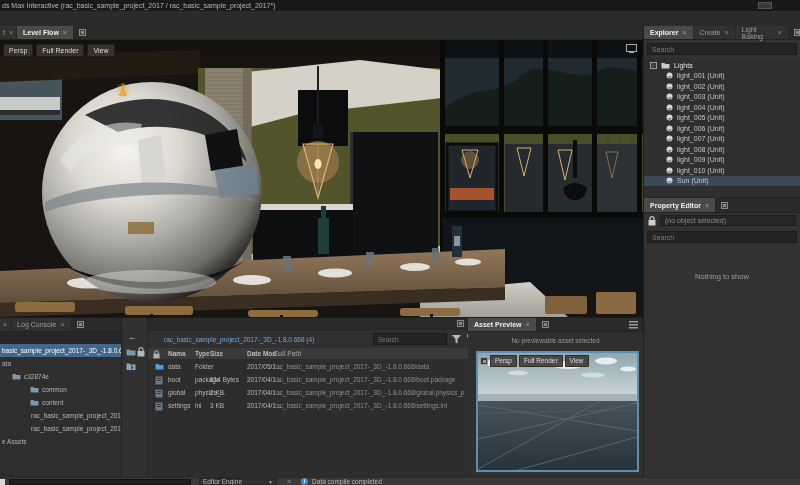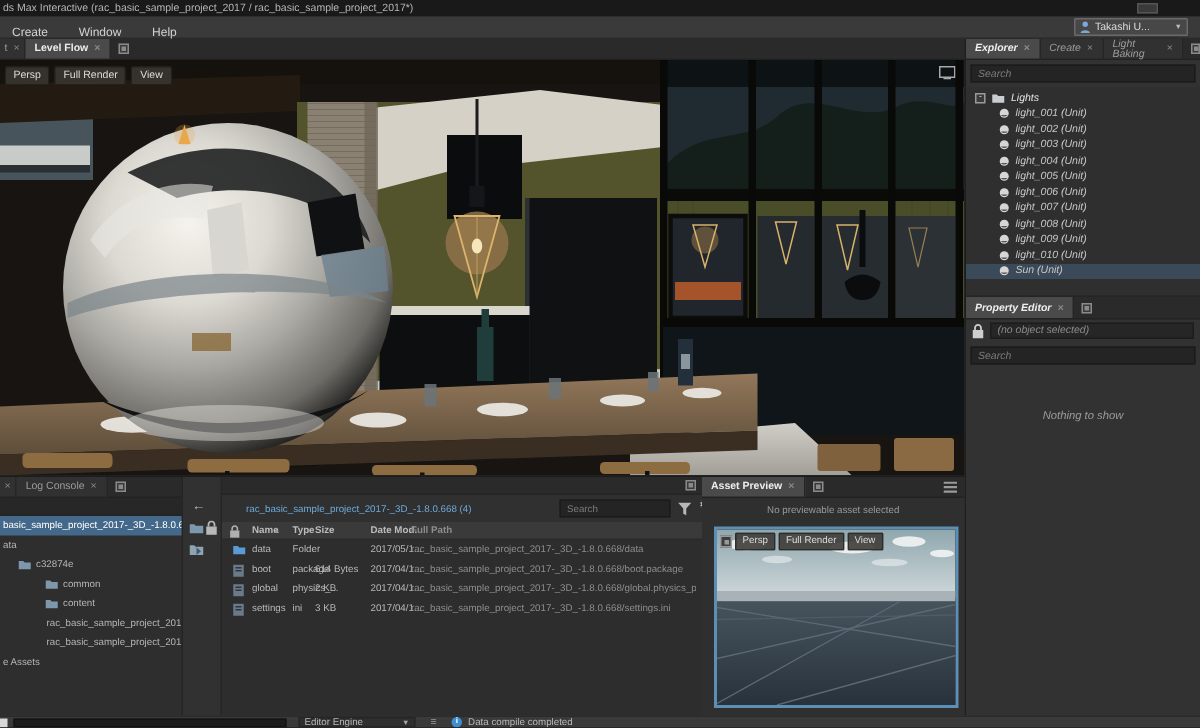--- a/index.html
+++ b/index.html
@@ -29,21 +29,21 @@
 
   
   .vp-tabs { position:absolute; left:0; top:26px; width:643px; }
   .viewport { position:absolute; left:0; top:40px; width:643px; height:277px; background:#171411; overflow:hidden; }
   .vp-btns { position:absolute; left:3px; top:4px; display:flex; gap:3px; z-index:5; }
   .vp-btn { background:rgba(58,54,48,0.88); color:#dcdcdc; font-size:7px; line-height:11px; padding:0 5px;
             border:1px solid rgba(15,15,15,0.5); border-radius:2px; }
   .vp-expand { position:absolute; right:6px; top:4px; z-index:5; opacity:.8; }
 
   
-  .sidebar { position:absolute; left:643px; top:26px; width:157px; height:451px; background:#323232; border-left:1px solid #1e1e1e; display:flex; flex-direction:column;font-style:italic; }
+  .sidebar { position:absolute; left:643px; top:26px; width:157px; height:451px; background:#323232; border-left:1px solid #1e1e1e; display:flex; flex-direction:column; }
   .search-box { margin:3px; height:12px; background:#242424; border:1px solid #1b1b1b; color:#7b7b7b;
                 font-size:7px; display:flex; align-items:center; padding-left:4px; }
   .sb-tree { height:140px; background:#2f2f2f; border-bottom:1px solid #252525; padding-top:2px; }
   .tree-row { height:10.5px; display:flex; align-items:center; font-size:7px; color:#c6c6c6; padding-left:22px; gap:4px; }
   .tree-row.folder { padding-left:6px; color:#e2e2e2; }
   .tree-row.selected { background:rgba(80,125,170,0.35); }
   .expander { width:7px; height:7px; border:1px solid #9a9a9a; font-size:6px; line-height:5px; text-align:center; color:#cfcfcf; background:#3a3a3a; }
   .pe-tabs { height:15px; }
   .pe-lockrow { height:15px; display:flex; align-items:center; gap:4px; padding:0 4px; }
   .pe-field { flex:1; height:11px; background:#262626; border:1px solid #1c1c1c; color:#8a8a8a; font-size:7px; display:flex; align-items:center; padding-left:4px; }
@@ -98,33 +98,20 @@
 </head>
 <body>
 
 <div class="app">
 
   <div class="titlebar">
     <span>ds Max Interactive (rac_basic_sample_project_2017 / rac_basic_sample_project_2017*)</span>
     <span class="title-min"></span>
   </div>
 
-  <div class="menubar">
-    <span class="menu-item">Create</span>
-    <span class="menu-item">Window</span>
-    <span class="menu-item">Help</span>
-    <div class="user-chip">
-      <svg width="7" height="8" viewBox="0 0 7 8">
-          <circle cx="3.5" cy="2.2" r="1.8" fill="#7da7d8"></circle>
-          <path d="M0.4,8 C0.4,5.6 6.6,5.6 6.6,8 Z" fill="#7da7d8"></path>
-        </svg>
-      <span>Takashi U...</span>
-      <span class="car">▼</span>
-    </div>
-  </div>
 
   <div class="vp-tabs tabrow">
     <div class="tab stub">
       <span>t</span>
       <span class="x">×</span>
     </div>
     <div class="tab active">
       <span>Level Flow</span>
       <span class="x">×</span>
     </div>

